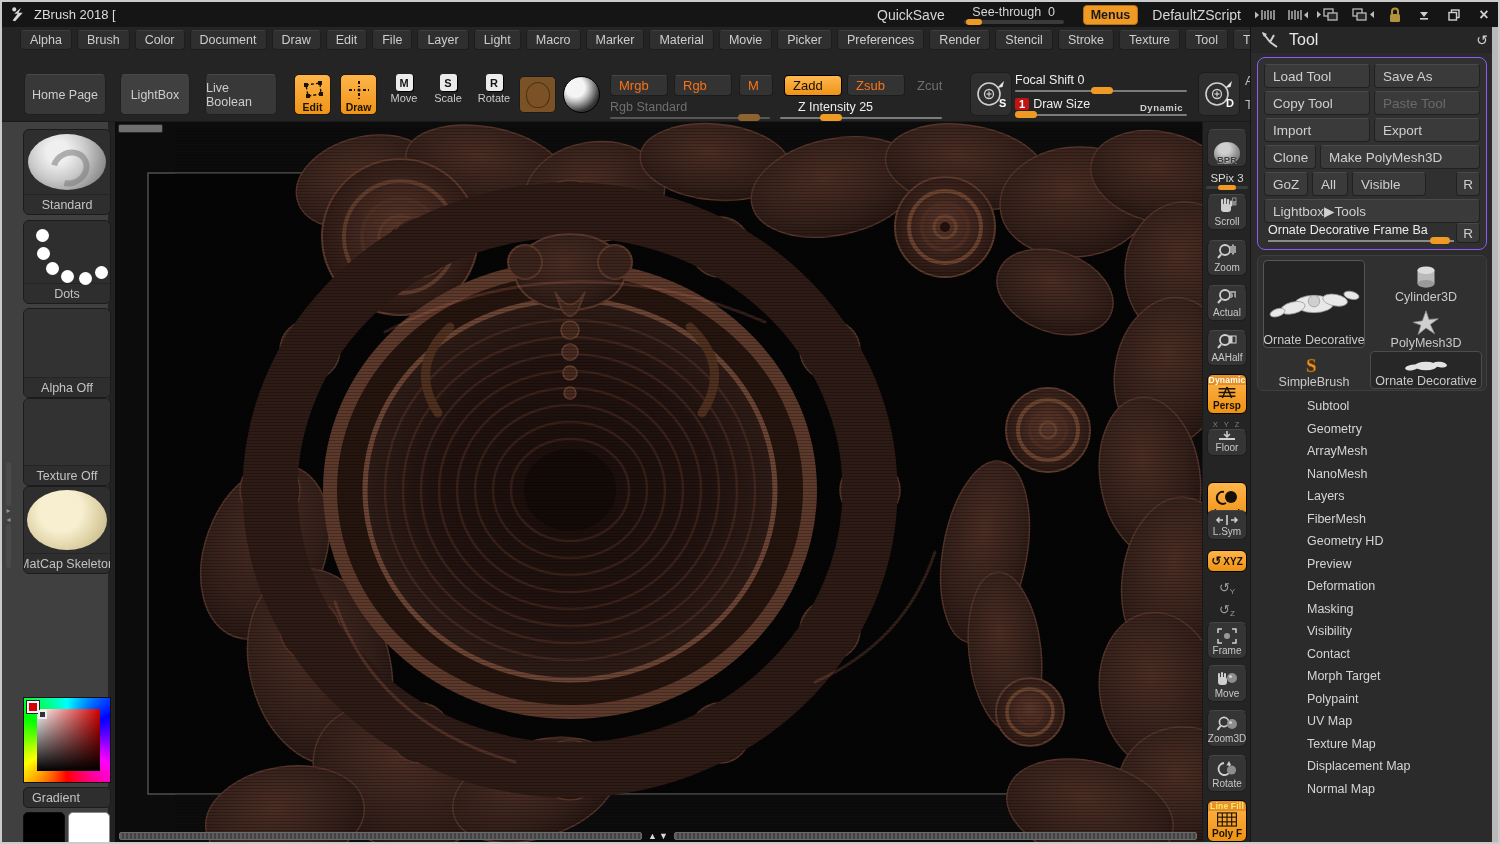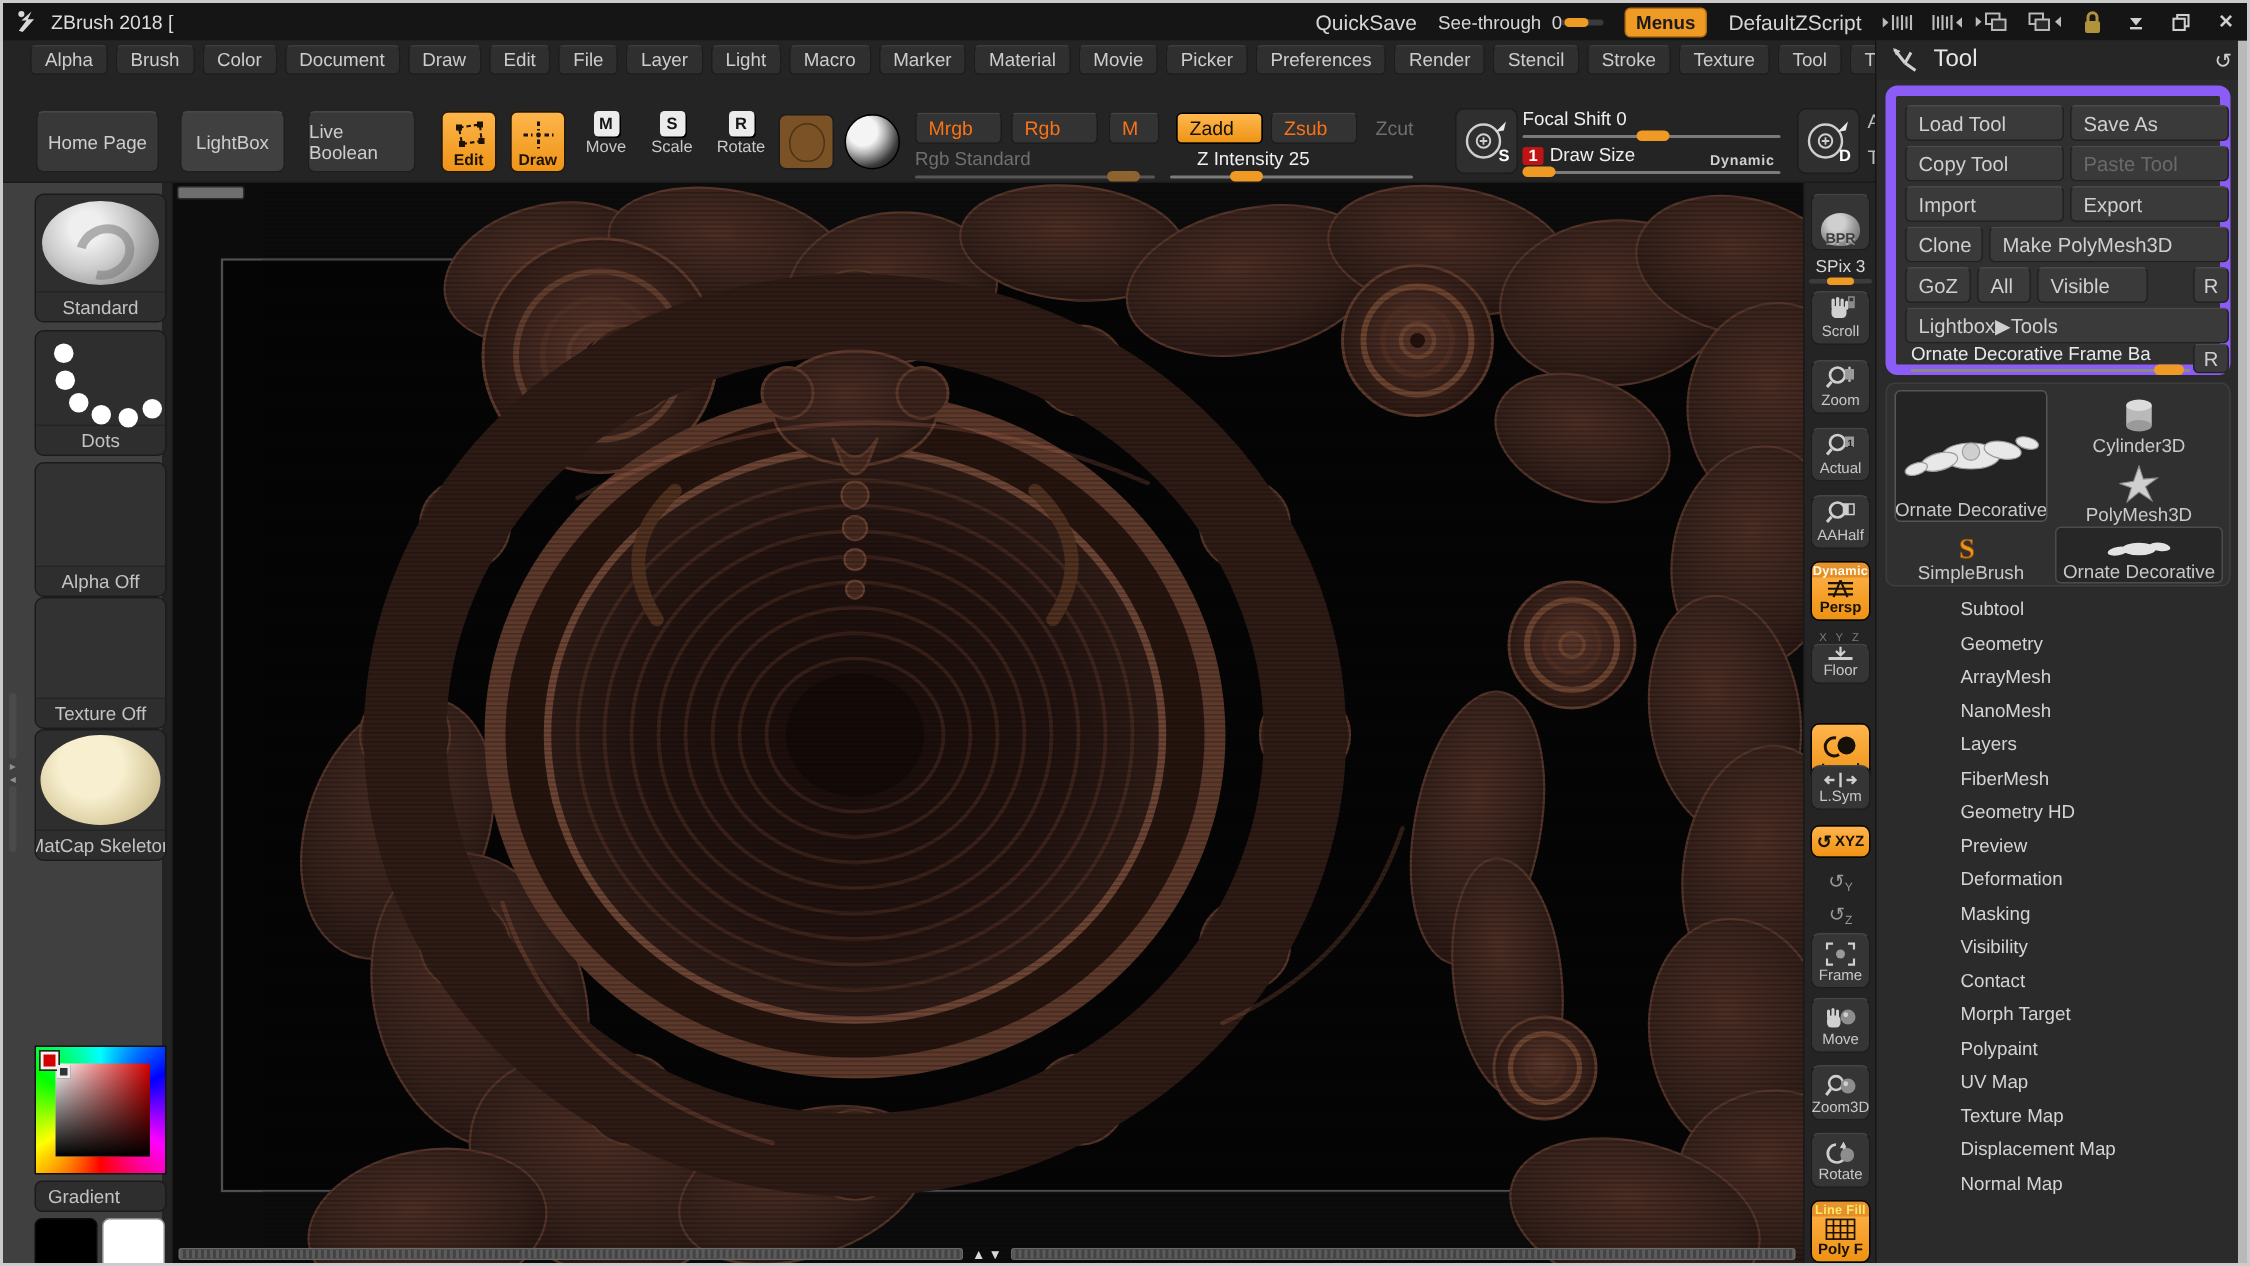--- a/index.html
+++ b/index.html
@@ -4,21 +4,21 @@
 <style>
 *{margin:0;padding:0;box-sizing:border-box}
 html,body{width:1500px;height:844px}
 body{font-family:"Liberation Sans",sans-serif;background:#111;color:#ccc;overflow:hidden}
 .window{position:relative;width:1500px;height:844px;border:2px solid #cbcbcb;background:#232323;overflow:hidden}
 
 .titlebar{position:absolute;left:0;top:0;width:1496px;height:25px;background:#151515;display:flex;align-items:center;font-size:13px;color:#dcdcdc}
 .tb-left{display:flex;align-items:center;gap:7px;padding-left:8px;flex:0 0 auto}
 .tb-right{position:absolute;right:6px;top:0;height:25px;display:flex;align-items:center;gap:14px}
 .tb-text{font-size:14px;color:#d6d6d6;cursor:default}
-.seethrough{display:flex;flex-direction:row;align-items:center;width:110px}
+.seethrough{display:flex;flex-direction:column;align-items:center;width:110px}
 .seethrough .st-lab{font-size:12.5px;color:#d6d6d6;white-space:nowrap}
 .st-track{position:relative;width:100px;height:4px;background:#3a3a3a;border-radius:2px;margin-top:1px}
 .st-handle{position:absolute;left:2px;top:-1px;width:16px;height:6px;background:#f09a26;border-radius:3px}
 .menus-btn{background:#f09a26;color:#1a1a1a;font-weight:bold;font-size:12.5px;padding:2px 7px;border-radius:4px;border:1px solid #b86f12}
 .tb-icons{display:flex;align-items:center;gap:9px;color:#bdbdbd;font-size:11px}
 .winbtn{width:16px;height:16px;display:flex;align-items:center;justify-content:center;color:#cfcfcf;font-weight:bold}
 .zlogo{width:17px;height:17px}
 
 .menubar{position:absolute;left:0;top:25px;width:1248px;height:26px;background:#242424;display:flex;align-items:center;gap:5px;padding-left:18px}
 .menu-item{background:#2f2f2f;border:1px solid #1d1d1d;border-top-color:#3d3d3d;border-radius:4px;color:#cdcdcd;font-size:12.5px;padding:2px 9px;cursor:default;white-space:nowrap}
@@ -79,21 +79,21 @@
 .spix .s-handle{position:absolute;left:12px;top:-1px;width:18px;height:5px;background:#f09a26;border-radius:3px}
 .minitext{position:absolute;color:#7e7e7e;font-size:7.5px;letter-spacing:2px;left:0;width:48px;text-align:center}
 .glyphrot{position:absolute;left:0;width:48px;text-align:center;color:#9a9a9a;font-size:13px}
 .glyphrot i{font-style:normal;font-size:8px;vertical-align:-2px}
 .sphere-bpr{width:26px;height:22px;border-radius:50% 50% 45% 45%;background:radial-gradient(circle at 40% 30%,#cfcfcf 0 25%,#9a9a9a 55%,#595959 100%);position:relative}
 .bprlab{position:absolute;width:100%;text-align:center;bottom:-1px;font-size:9.5px;font-weight:bold;color:#3c3c3c;text-shadow:0 1px 0 rgba(255,255,255,.35)}
 
 .toolpanel{position:absolute;left:1248px;top:25px;width:248px;height:817px;background:#2b2b2b;border-left:1px solid #151515;overflow:hidden}
 .tp-header{position:absolute;left:0;top:0;width:100%;height:26px;display:flex;align-items:center;padding:0 10px;color:#e6e6e6;font-size:16px;gap:10px;background:#262626}
 .tp-reset{margin-left:auto;color:#cfcfcf;font-size:14px}
-.groupbox{position:absolute;left:6px;top:30px;width:230px;height:193px;border:7px solid #8b5cf6;border-radius:8px;background:#303030}
+.groupbox{position:absolute;left:6px;top:30px;width:230px;height:193px;border:1px solid #8b5cf6;border-radius:8px;background:#303030}
 .gbtn{position:absolute;height:24px;background:#3a3a3a;border:1px solid #202020;border-top-color:#4a4a4a;border-radius:4px;color:#cfcfcf;font-size:13.5px;display:flex;align-items:center;padding:0 8px;white-space:nowrap;overflow:hidden}
 .gbtn.disabled{color:#6a6a6a}
 .tp-slider{position:absolute;left:10px;top:165px;width:186px}
 .tp-slider .lab{color:#eaeaea;font-size:12.5px;white-space:nowrap;overflow:hidden;width:176px}
 .tp-slider .track{position:relative;height:2px;background:#8a8a8a;margin-top:3px}
 .tp-slider .hand{position:absolute;right:4px;top:-3px;width:20px;height:7px;background:#f09a26;border-radius:4px}
 .thumbpanel{position:absolute;left:6px;top:228px;width:230px;height:136px;background:#303030;border:1px solid #3e3e3e;border-radius:6px}
 .thumb{position:absolute;display:flex;flex-direction:column;align-items:center;justify-content:flex-end;color:#c9c9c9;font-size:12.5px;overflow:hidden;white-space:nowrap}
 .thumb.sel{background:#242424;border:1px solid #555;border-radius:4px}
 .tool-sections{position:absolute;left:0;top:368px;width:100%}

